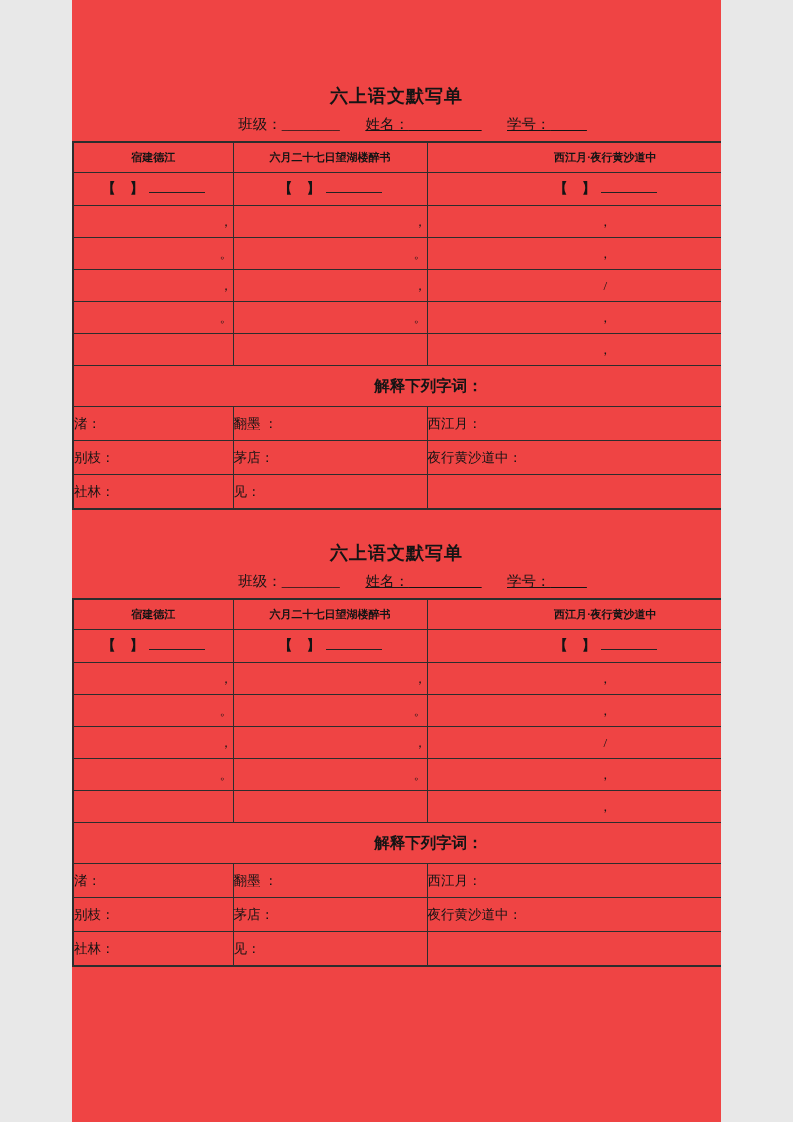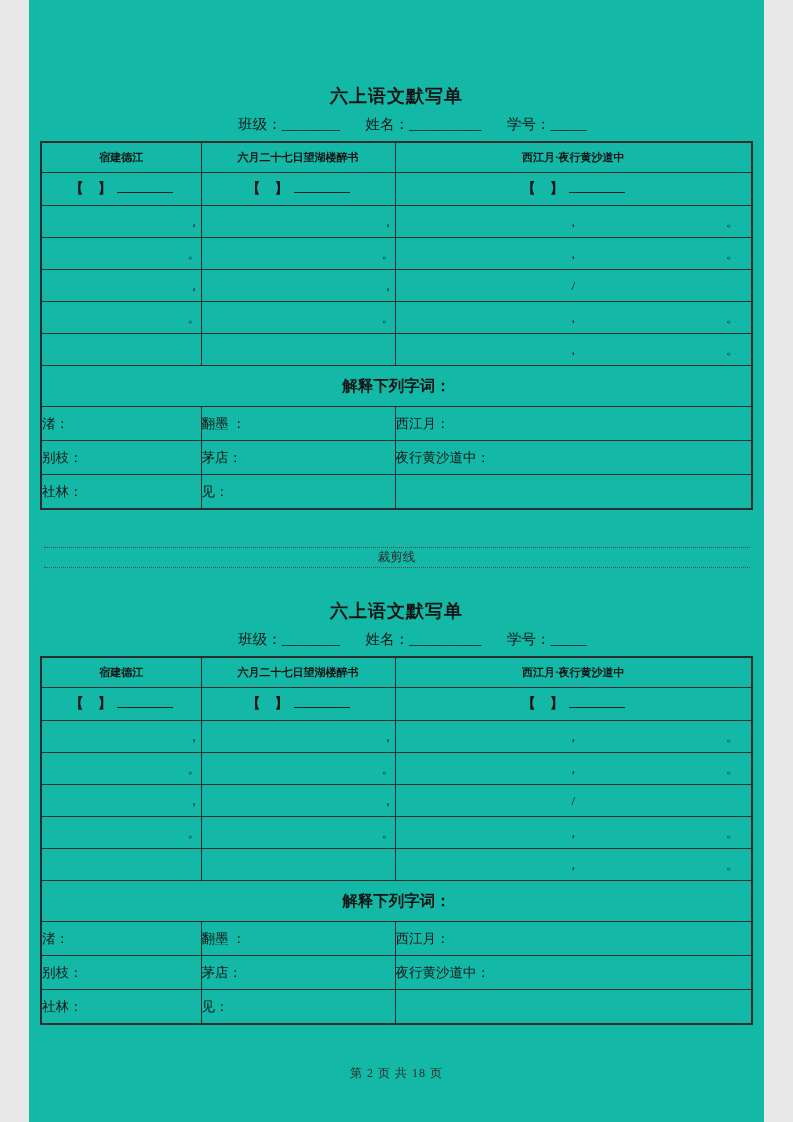--- a/index.html
+++ b/index.html
@@ -1,41 +1,41 @@
 <!DOCTYPE html>
 <html><head>
 <meta charset="utf-8">
 <style>
   html, body { margin: 0; padding: 0; background: #e8e8e8; }
   .page {
     position: relative;
-    width: 735px;
+    width: 649px;
     height: 1122px;
     margin: 0 auto;
-    background: #14b8a6;
+    background: #ef4444;
     font-family: "Liberation Serif", "DejaVu Serif", serif;
     color: #141414;
     overflow: hidden;
   }
   .doc-title {
     margin-top: 84px;
     text-align: center;
     font-size: 18px;
     font-weight: bold;
     letter-spacing: 1px;
   }
   .sec2 .doc-title { margin-top: 31px; }
   .info-line {
     margin-top: 7px;
     text-align: center;
     font-size: 14.5px;
     white-space: nowrap;
   }
   .info-group { display: inline-block; margin-left: 32px; }
-  .info-group + .info-group { margin-left: 22px; }
+  .info-group + .info-group { margin-left: 22px; text-decoration: underline; }
   .info-blank { letter-spacing: 0; }
   table.sheet {
     width: 711px;
     margin: 7px auto 0 auto;
     border-collapse: collapse;
     table-layout: fixed;
     border: 2px solid #2d2d2d;
   }
   table.sheet td {
     border: 1px solid #2d2d2d;
@@ -184,21 +184,20 @@
       </tr>
       <tr>
         <td class="explain-cell">社林：</td>
         <td class="explain-cell">见：</td>
         <td class="explain-cell"></td>
       </tr>
     </tbody>
       </table>
   </div>
 
-  <div class="cutline">裁剪线</div>
 
   <div class="sec2">
     <div class="doc-title">六上语文默写单</div>
 
     <div class="info-line">
       <span class="info-group"><span>班级：</span><span class="info-blank">________</span></span>
       <span class="info-group"><span>姓名：</span><span class="info-blank">__________</span></span>
       <span class="info-group"><span>学号：</span><span class="info-blank">_____</span></span>
     </div>
 
@@ -274,15 +273,14 @@
       </tr>
       <tr>
         <td class="explain-cell">社林：</td>
         <td class="explain-cell">见：</td>
         <td class="explain-cell"></td>
       </tr>
     </tbody>
       </table>
   </div>
 
-  <div class="page-footer">第 2 页 共 18 页</div>
 
 </div>
 
 </body></html>

